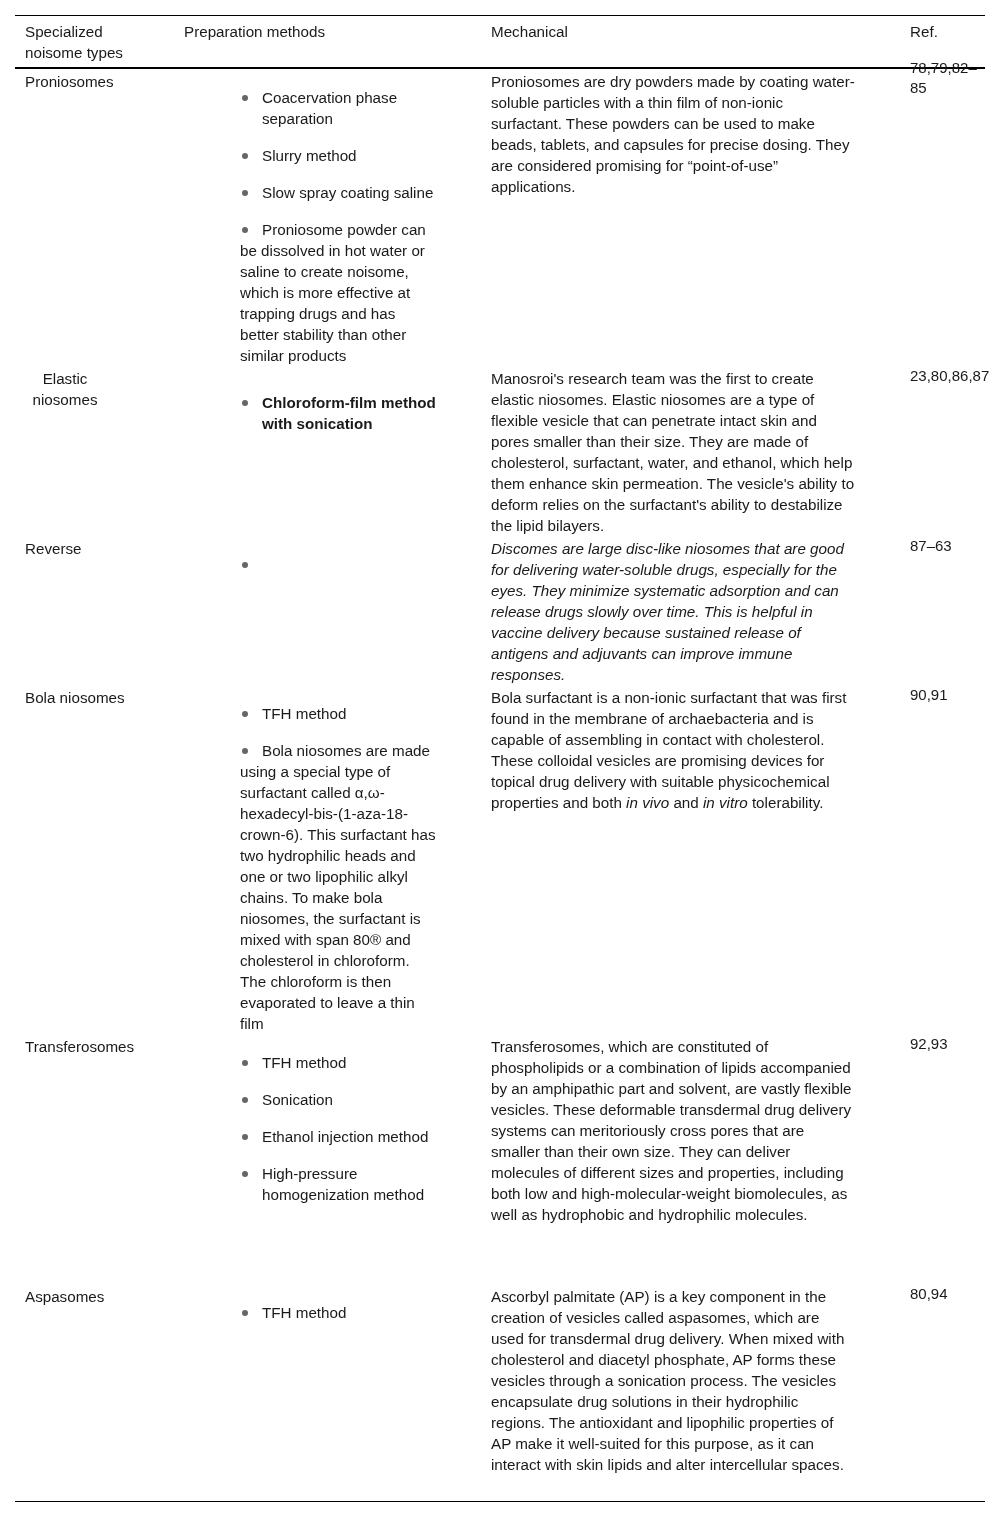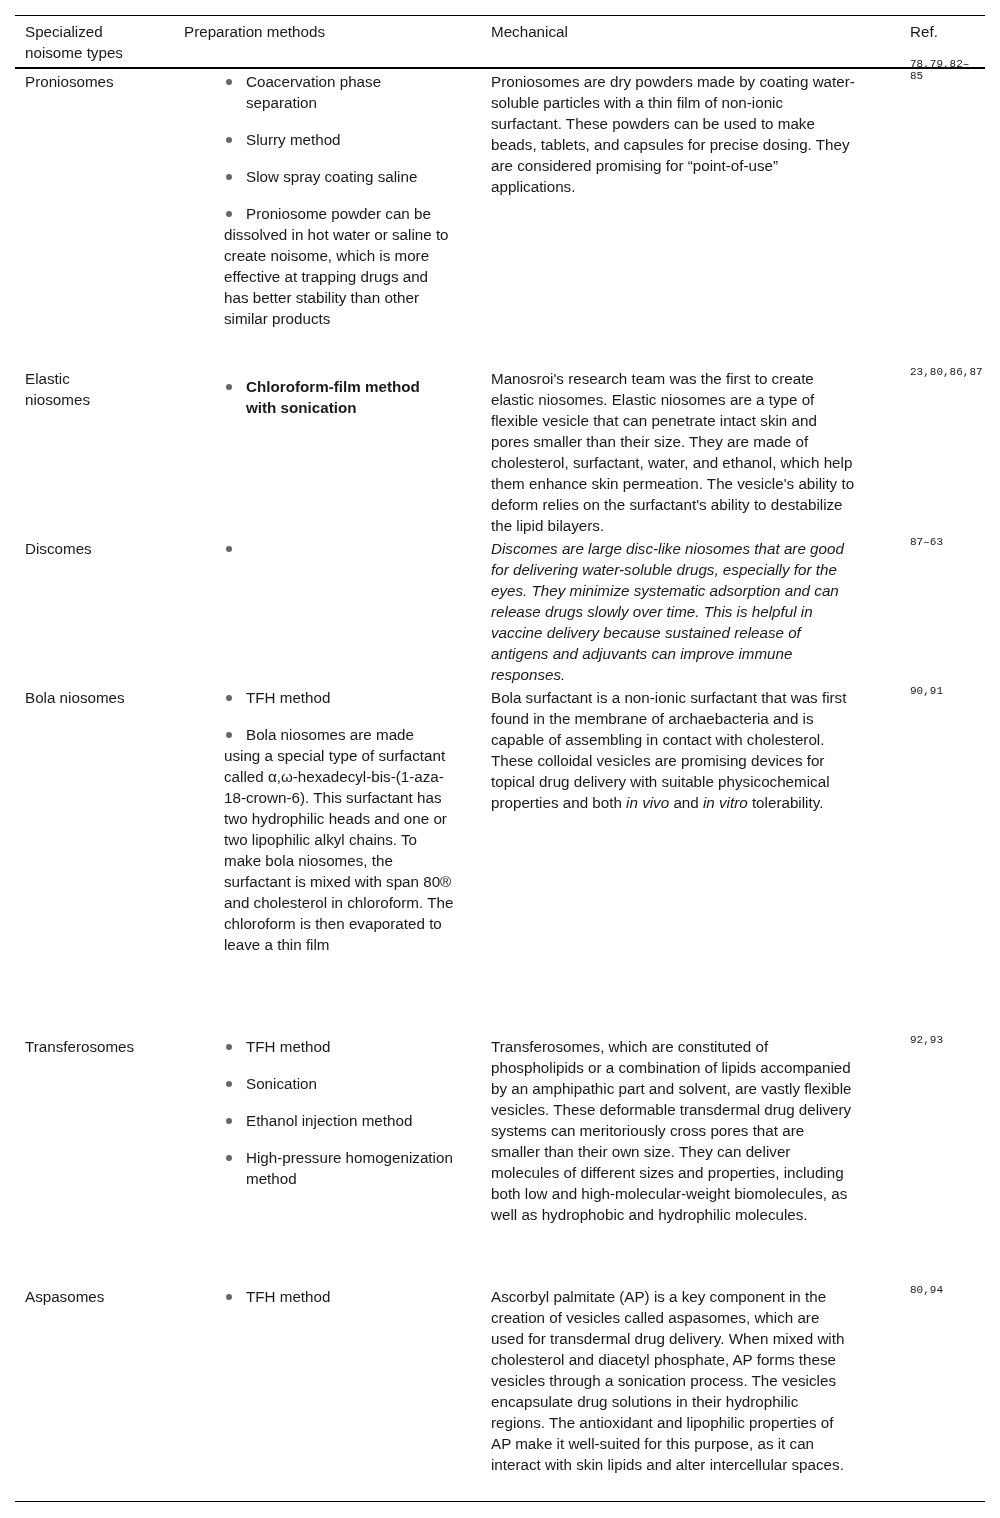--- a/index.html
+++ b/index.html
@@ -10,22 +10,22 @@
   .rule { position: absolute; left: 15px; width: 970px; background: #000; }
   .rule.top { top: 15px; height: 1px; }
   .rule.head { top: 67px; height: 2px; }
   .rule.bottom { top: 1501px; height: 1px; }
   .cell { position: absolute; }
   .c1 { left: 25px; width: 150px; }
   .c2 { left: 224px; width: 230px; }
   .c3 { left: 491px; width: 365px; }
   .c4 { left: 910px; width: 90px; }
   .hdr { top: 21px; }
-  .ref { font-size: 11px; line-height: 12px; font-family: Liberation Mono, monospace; }
-  ul.methods { list-style: none; margin: 0; padding: 0; }
+  .ref { font-size: 15px; line-height: 20px; }
+  ul.methods { list-style: none; margin: 16px; padding: 0; }
   ul.methods li { position: relative; padding-left: 22px; margin-bottom: 16px; }
   ul.methods li:last-child { margin-bottom: 0; }
   ul.methods li .bullet {
     position: absolute; left: 2px; top: 8px; width: 6px; height: 6px; border-radius: 50%; background: #666;
   }
   ul.methods li.hang { padding-left: 0; text-indent: 22px; }
   ul.methods li.hang .bullet { left: 2px; }
   em { font-style: italic; }
 </style>
 </head>
@@ -51,32 +51,32 @@
         <li><span class="bullet"></span><span>Slurry method</span></li>
         <li><span class="bullet"></span><span>Slow spray coating saline</span></li>
         <li class="hang"><span class="bullet"></span><span>Proniosome powder can be dissolved in hot water or saline to create noisome, which is more effective at trapping drugs and has better stability than other similar products</span></li>
       </ul>
     </div>
     <div class="cell c3" style="top:71px;">Proniosomes are dry powders made by coating water-soluble particles with a thin film of non-ionic surfactant. These powders can be used to make beads, tablets, and capsules for precise dosing. They are considered promising for “point-of-use” applications.</div>
     <div class="cell c4 ref" style="top:58px; width:60px;">78,79,82–85</div>
   </div>
 
   <div>
-    <div class="cell c1" style="top:368px; width:80px;">Elastic niosomes</div>
+    <div class="cell c1" style="top:368px; width:80px;text-align:center;">Elastic niosomes</div>
     <div class="cell c2" style="top:376px;font-weight:bold;">
       <ul class="methods">
         <li><span class="bullet"></span><span>Chloroform-film method with sonication</span></li>
       </ul>
     </div>
     <div class="cell c3" style="top:368px;">Manosroi's research team was the first to create elastic niosomes. Elastic niosomes are a type of flexible vesicle that can penetrate intact skin and pores smaller than their size. They are made of cholesterol, surfactant, water, and ethanol, which help them enhance skin permeation. The vesicle's ability to deform relies on the surfactant's ability to destabilize the lipid bilayers.</div>
     <div class="cell c4 ref" style="top:366px;">23,80,86,87</div>
   </div>
 
   <div>
-    <div class="cell c1" style="top:538px;">Discomes</div>
+    <div class="cell c1" style="top:538px;">Reverse</div>
     <div class="cell c2" style="top:538px;">
       <ul class="methods">
         <li><span class="bullet"></span></li>
       </ul>
     </div>
     <div class="cell c3" style="top:538px;font-style:italic;">Discomes are large disc-like niosomes that are good for delivering water-soluble drugs, especially for the eyes. They minimize systematic adsorption and can release drugs slowly over time. This is helpful in vaccine delivery because sustained release of antigens and adjuvants can improve immune responses.</div>
     <div class="cell c4 ref" style="top:536px;">87–63</div>
   </div>
 
   <div>

